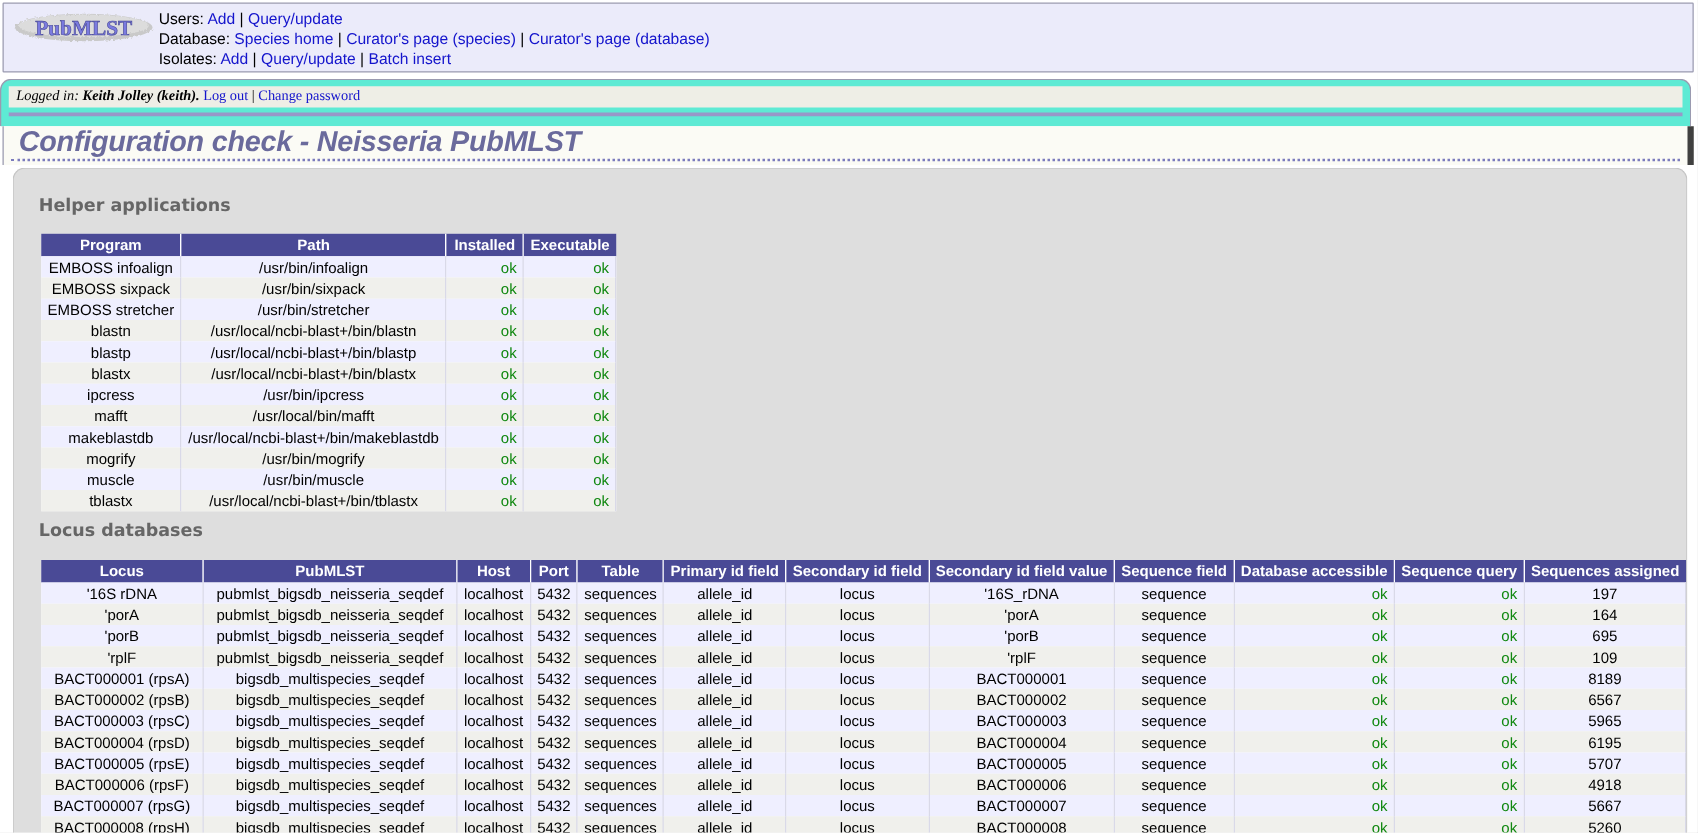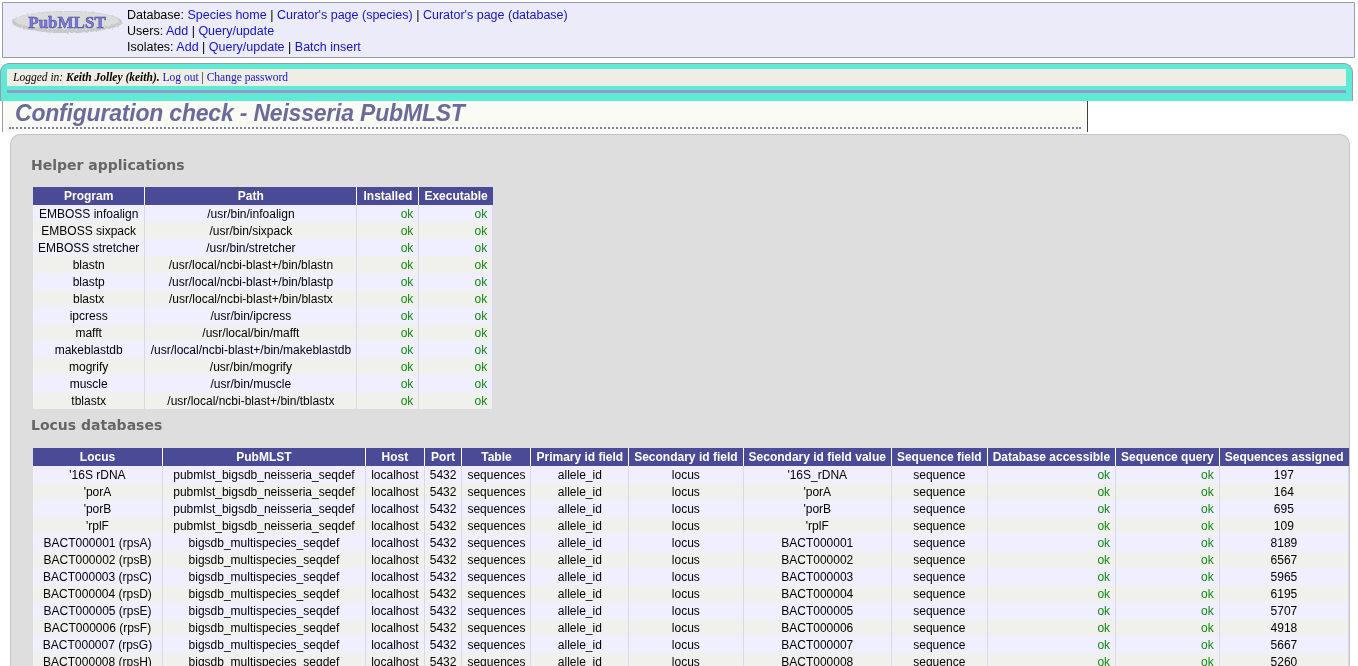--- a/index.html
+++ b/index.html
@@ -77,24 +77,24 @@
   .rule {
     margin: 4px 6px 0 6px;
     height: 3px;
     background: #9898c8;
   }
 
   
   .title-panel {
     position: absolute;
     left: 2px; top: 101px;
-    width: 1086px; height: 31px;
+    width: 1353px; height: 31px;
     background: #fbfbf5;
     border-left: 1px solid #9a9ab0;
-    border-right: 1px solid #404040;
+    border-right: 5px solid #404040;
   }
   .page-title {
     position: absolute;
     left: 12px; top: -1px;
     font-size: 23px;
     font-style: italic;
     font-weight: bold;
     color: #6a6a9c;
     letter-spacing: -0.2px;
     white-space: nowrap;
@@ -198,32 +198,32 @@
       </defs>
       <g filter="url(#rough)">
         <ellipse cx="58" cy="15" rx="55" ry="11" fill="#c9c9c9"></ellipse>
         <ellipse cx="58" cy="13.5" rx="52" ry="9" fill="#dcdcdc"></ellipse>
       </g>
       <text x="58" y="21" text-anchor="middle" font-family="'Liberation Serif', serif" font-size="17" font-weight="bold" fill="#7b7be0" stroke="#4a4a96" stroke-width="0.5">PubMLST</text>
     </svg>
   </div>
   <div class="nav-lines">
     <div>
+      <span>Users:</span>
+      <a href="#">Add</a>
+      <span class="nav-sep">|</span>
+      <a href="#">Query/update</a>
+    </div>
+    <div>
       <span>Database:</span>
       <a href="#">Species home</a>
       <span class="nav-sep">|</span>
       <a href="#">Curator's page (species)</a>
       <span class="nav-sep">|</span>
       <a href="#">Curator's page (database)</a>
-    </div>
-    <div>
-      <span>Users:</span>
-      <a href="#">Add</a>
-      <span class="nav-sep">|</span>
-      <a href="#">Query/update</a>
     </div>
     <div>
       <span>Isolates:</span>
       <a href="#">Add</a>
       <span class="nav-sep">|</span>
       <a href="#">Query/update</a>
       <span class="nav-sep">|</span>
       <a href="#">Batch insert</a>
     </div>
   </div>

